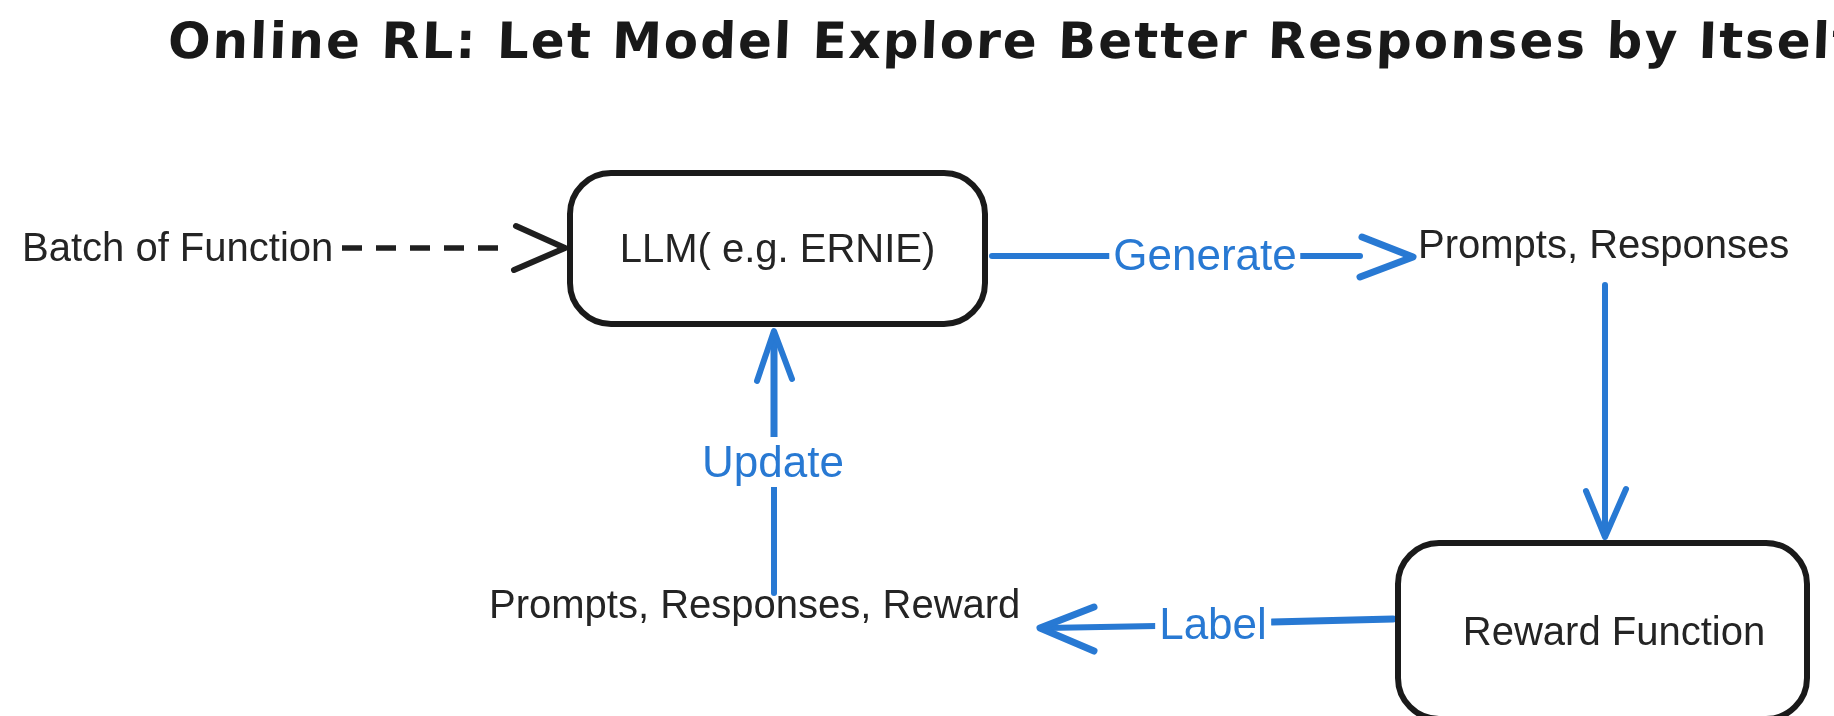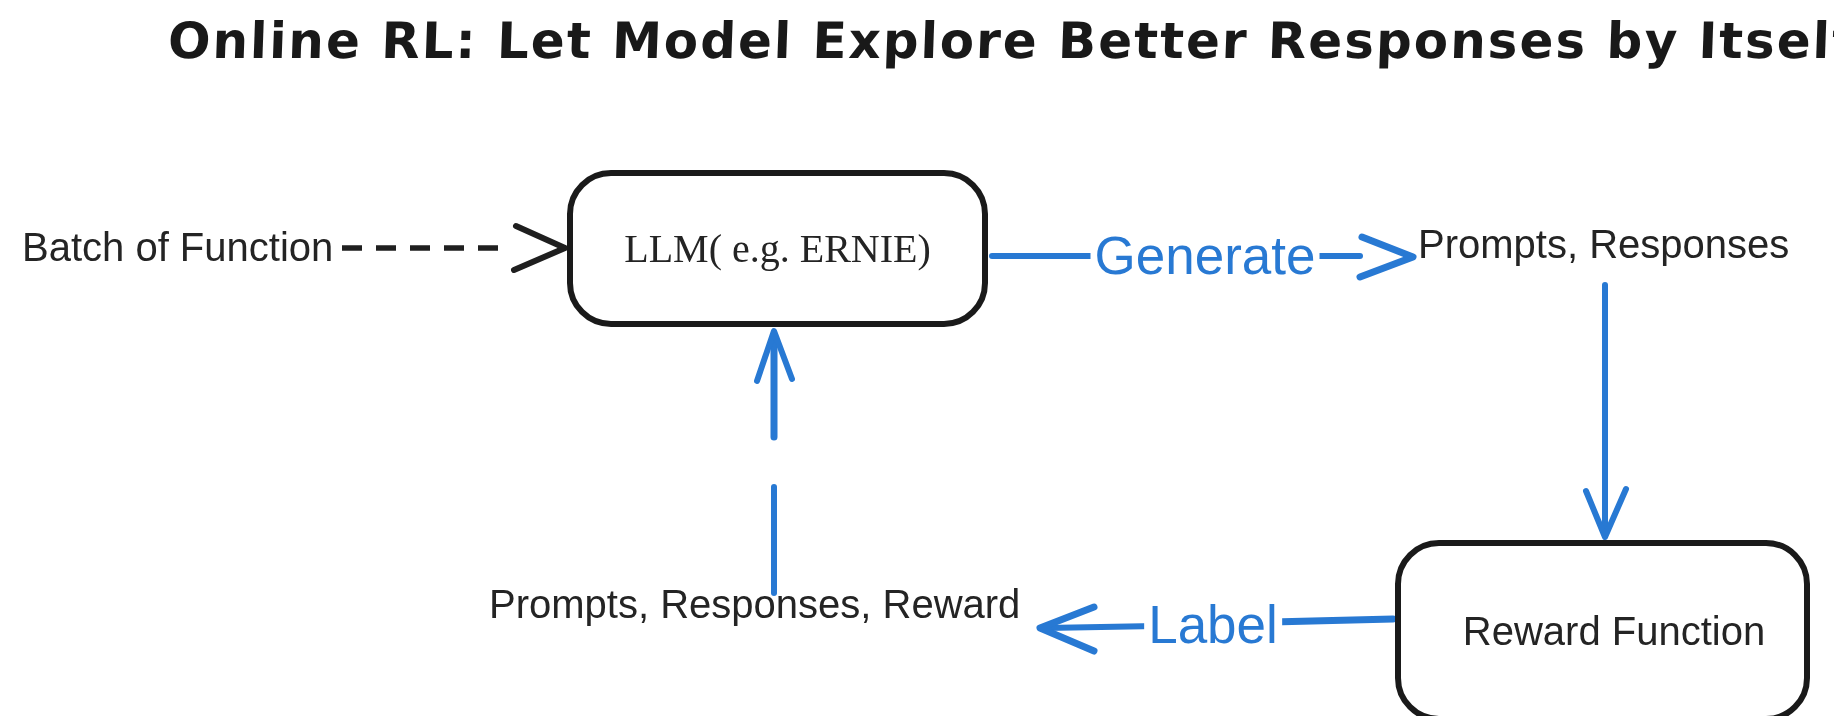--- a/index.html
+++ b/index.html
@@ -49,39 +49,39 @@
     border-radius: 44px;
     background: var(--bg);
     display: flex;
     align-items: center;
     justify-content: center;
     color: #242424;
     font-size: 40px;
     font-weight: 500;
     white-space: nowrap;
   }
-  .node-llm    { left: 567px;  top: 170px; width: 421px; height: 157px; font-family: Liberation Serif, serif; }
+  .node-llm    { left: 567px;  top: 170px; width: 421px; height: 157px; }
   .node-reward { left: 1395px; top: 540px; width: 415px; height: 182px; padding-left: 23px; }
 
   .flow-text {
     position: absolute;
     color: #242424;
     font-size: 40px;
     font-weight: 500;
     white-space: nowrap;
     transform: translateY(-50%);
   }
   .txt-batch    { left: 22px;   top: 247px; }
   .txt-prompts  { left: 1418px; top: 244px; }
   .txt-ppr      { left: 489px;  top: 604px; }
 
   .edge-label {
     position: absolute;
     color: var(--accent-blue);
-    font-size: 53px;
+    font-size: 44px;
     font-weight: 500;
     white-space: nowrap;
     transform: translate(-50%, -50%);
     background: var(--bg);
     padding: 0 4px;
   }
   .lbl-generate { left: 1205px; top: 255px; }
   .lbl-update   { left: 773px;  top: 462px; }
   .lbl-label    { left: 1213px; top: 624px; }
 </style>
@@ -132,16 +132,17 @@
   </div>
 
   <div class="flow-text txt-batch">Batch of Function</div>
 
   <div class="flow-text txt-prompts">Prompts, Responses</div>
 
   <div class="flow-text txt-ppr">Prompts, Responses, Reward</div>
 
   <div class="edge-label lbl-generate">Generate</div>
 
+  <div class="edge-label lbl-update">Update</div>
 
   <div class="edge-label lbl-label">Label</div>
 
 </div>
 
 </body></html>

